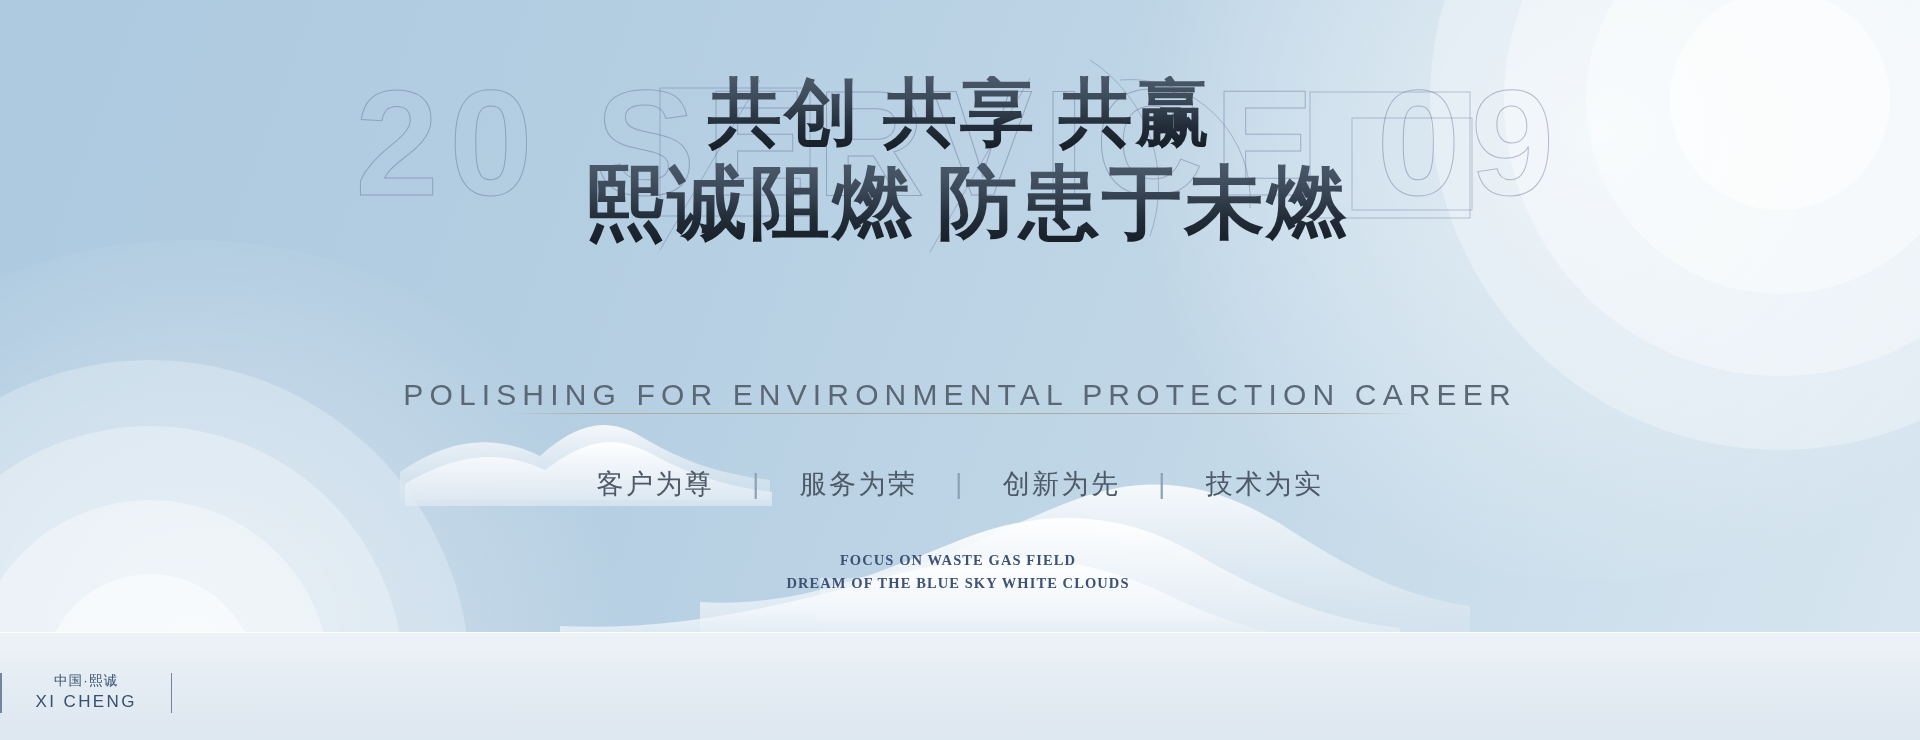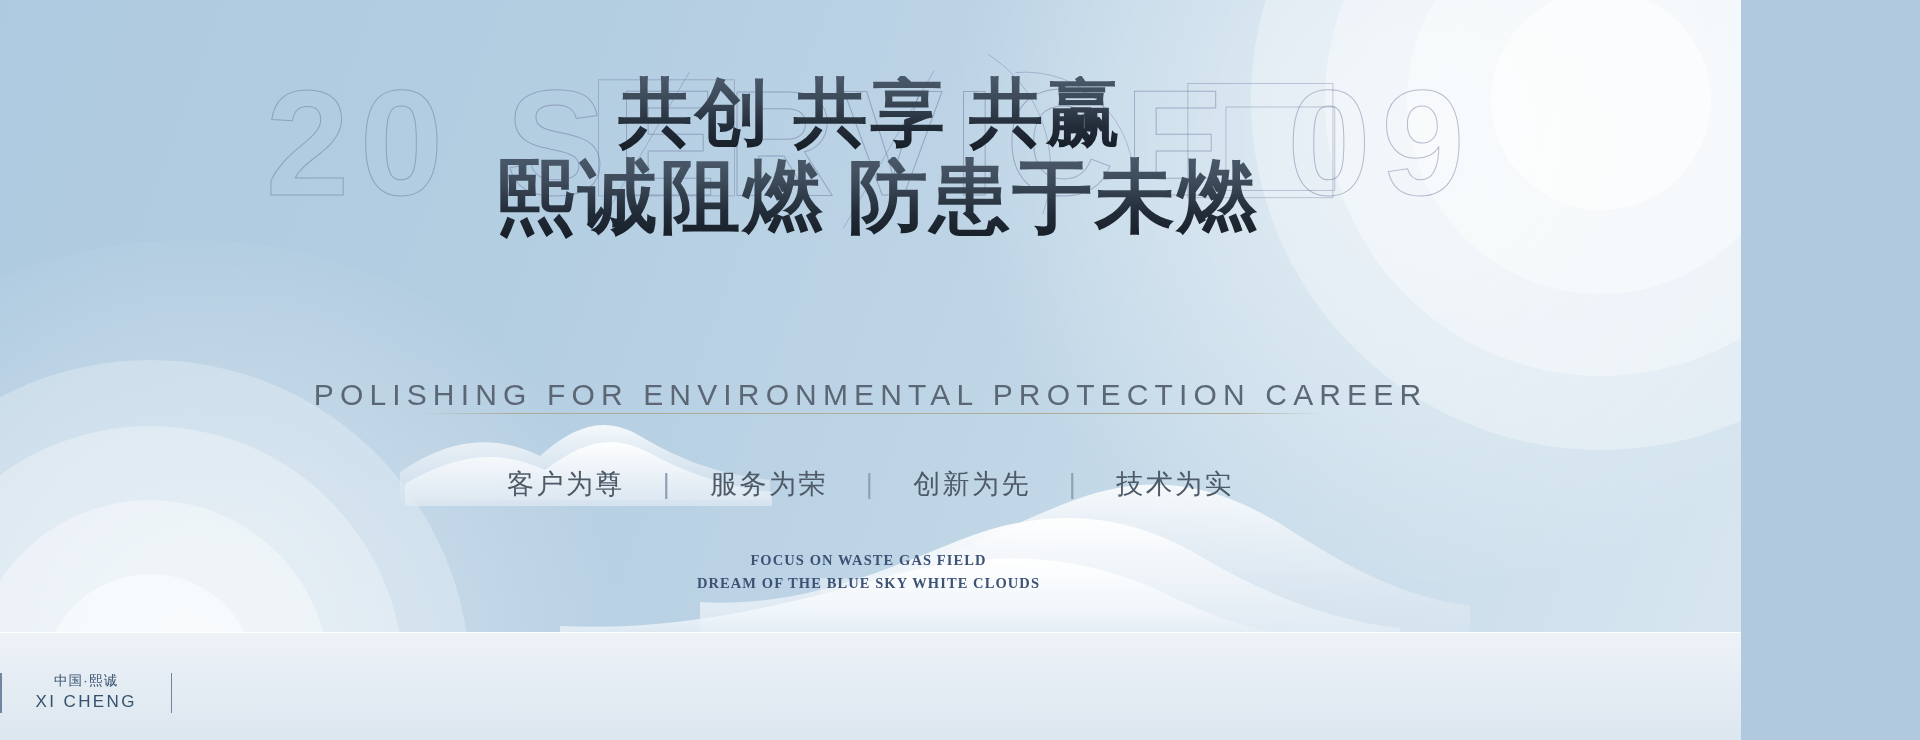--- a/index.html
+++ b/index.html
@@ -2,21 +2,21 @@
 <html><head>
 <meta charset="utf-8">
 <style>
   html,body{margin:0;padding:0;}
   body{
     width:1920px;height:740px;overflow:hidden;
     font-family:"Liberation Sans","DejaVu Sans",sans-serif;
     background:#b0c9de;
   }
   .stage{
-    position:relative;width:1741px;height:740px;overflow:hidden;
+    position:relative;width:1920px;height:740px;overflow:hidden;
     background:
       linear-gradient(110deg,#aecae0 0%,#b3cde1 28%,#bed5e6 55%,#cbdeeb 78%,#d8e6f0 100%);
   }
 
   
   .wash-tr{
     position:absolute;right:-180px;top:-320px;width:1000px;height:900px;border-radius:50%;
     background:radial-gradient(circle at 50% 50%, rgba(255,255,255,.55) 0%, rgba(255,255,255,.22) 45%, rgba(255,255,255,0) 70%);
     pointer-events:none;
   }
@@ -61,21 +61,21 @@
   .hl-line{
     font-family:"Liberation Serif","DejaVu Serif",serif;
     font-weight:700;
     line-height:1.02;
     background:linear-gradient(180deg,#4b5a6b 0%,#3d4a59 30%,#222c38 68%,#161d26 100%);
     -webkit-background-clip:text;background-clip:text;
     color:transparent;
     white-space:nowrap;
   }
   .hl-1{font-size:74px;letter-spacing:.04em;}
-  .hl-2{font-size:80px;letter-spacing:.03em;margin-top:6px;padding-left:14px;}
+  .hl-2{font-size:80px;letter-spacing:.03em;margin-top:12px;padding-left:14px;}
 
   
   .tagline{
     position:absolute;left:0;right:0;top:378px;text-align:center;
     font-size:30px;letter-spacing:.205em;color:#5c6775;font-weight:400;
     white-space:nowrap;
   }
   .tagline-rule{
     position:absolute;left:50%;transform:translateX(-50%);
     top:413px;width:908px;height:1px;

